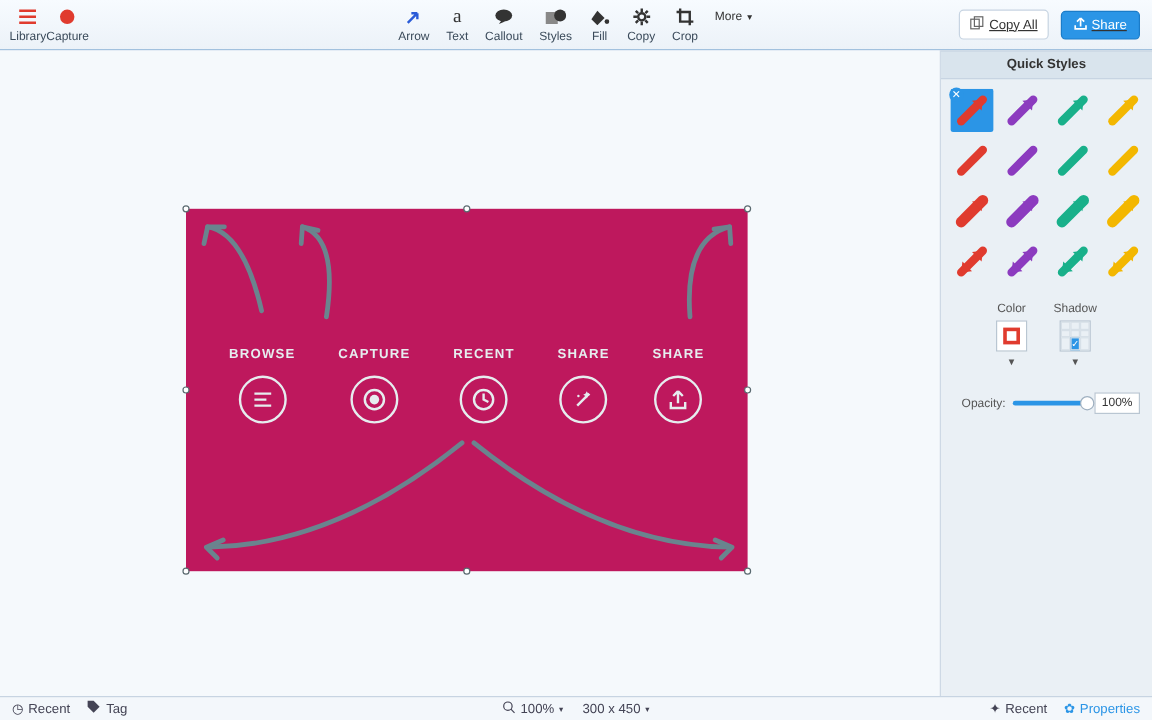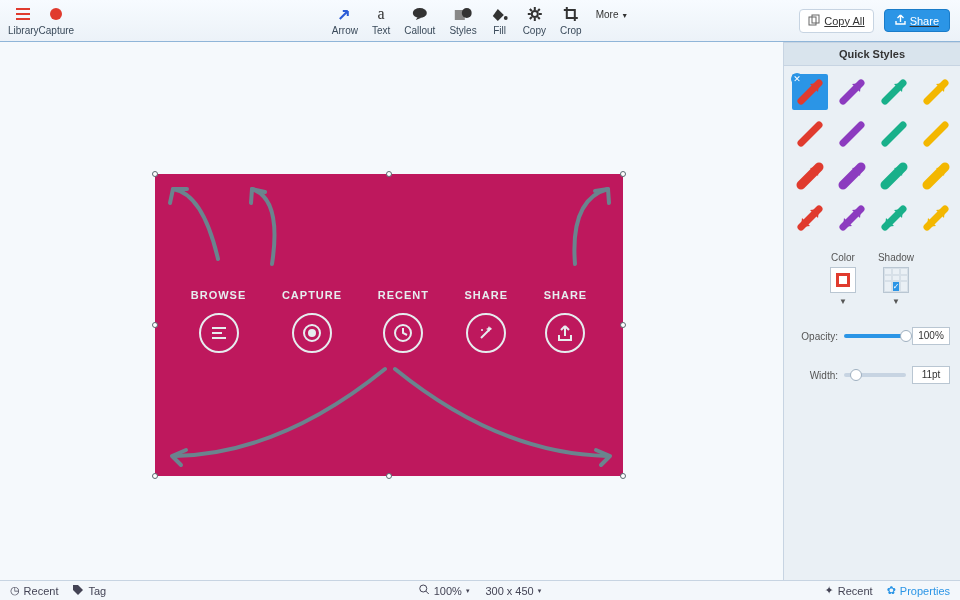--- a/index.html
+++ b/index.html
@@ -369,27 +369,20 @@
             <span class="caret">▼</span>
           </div>
       </div>
       <div class="tp-row">
           <span class="k">Opacity:</span>
           <div class="slider" style="background:linear-gradient(to right,#2b95e6 100%,#c7d4e2 100%)">
             <div class="thumb" style="left:calc(100% - 6px)"></div>
           </div>
           <div class="valbox">100%</div>
         </div>
-      <div class="tp-row">
-          <span class="k">Width:</span>
-          <div class="slider w">
-            <div class="thumb" style="left:10%"></div>
-          </div>
-          <div class="valbox">11pt</div>
-        </div>
     </div>
   </div>
 </div>
 
 <div class="statusbar">
   <div class="sb-left">
     <div class="sb-item">
         <span>◷</span>
         <span>Recent</span>
       </div>

